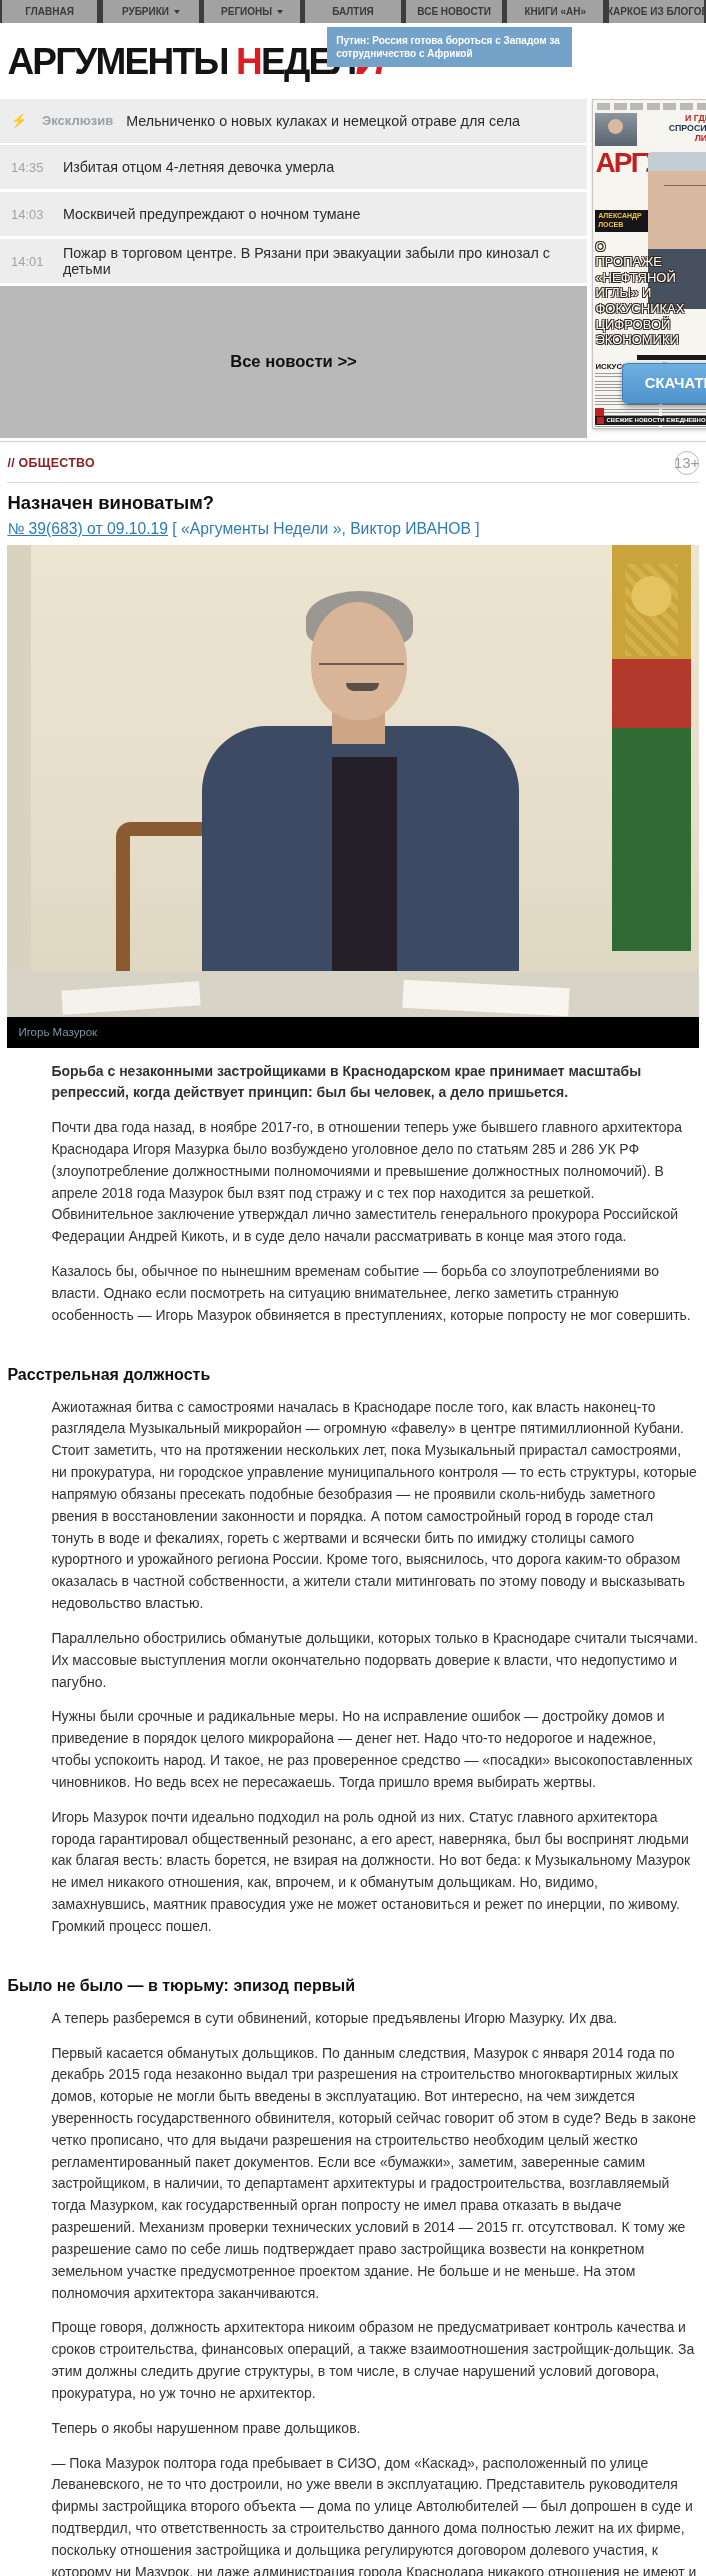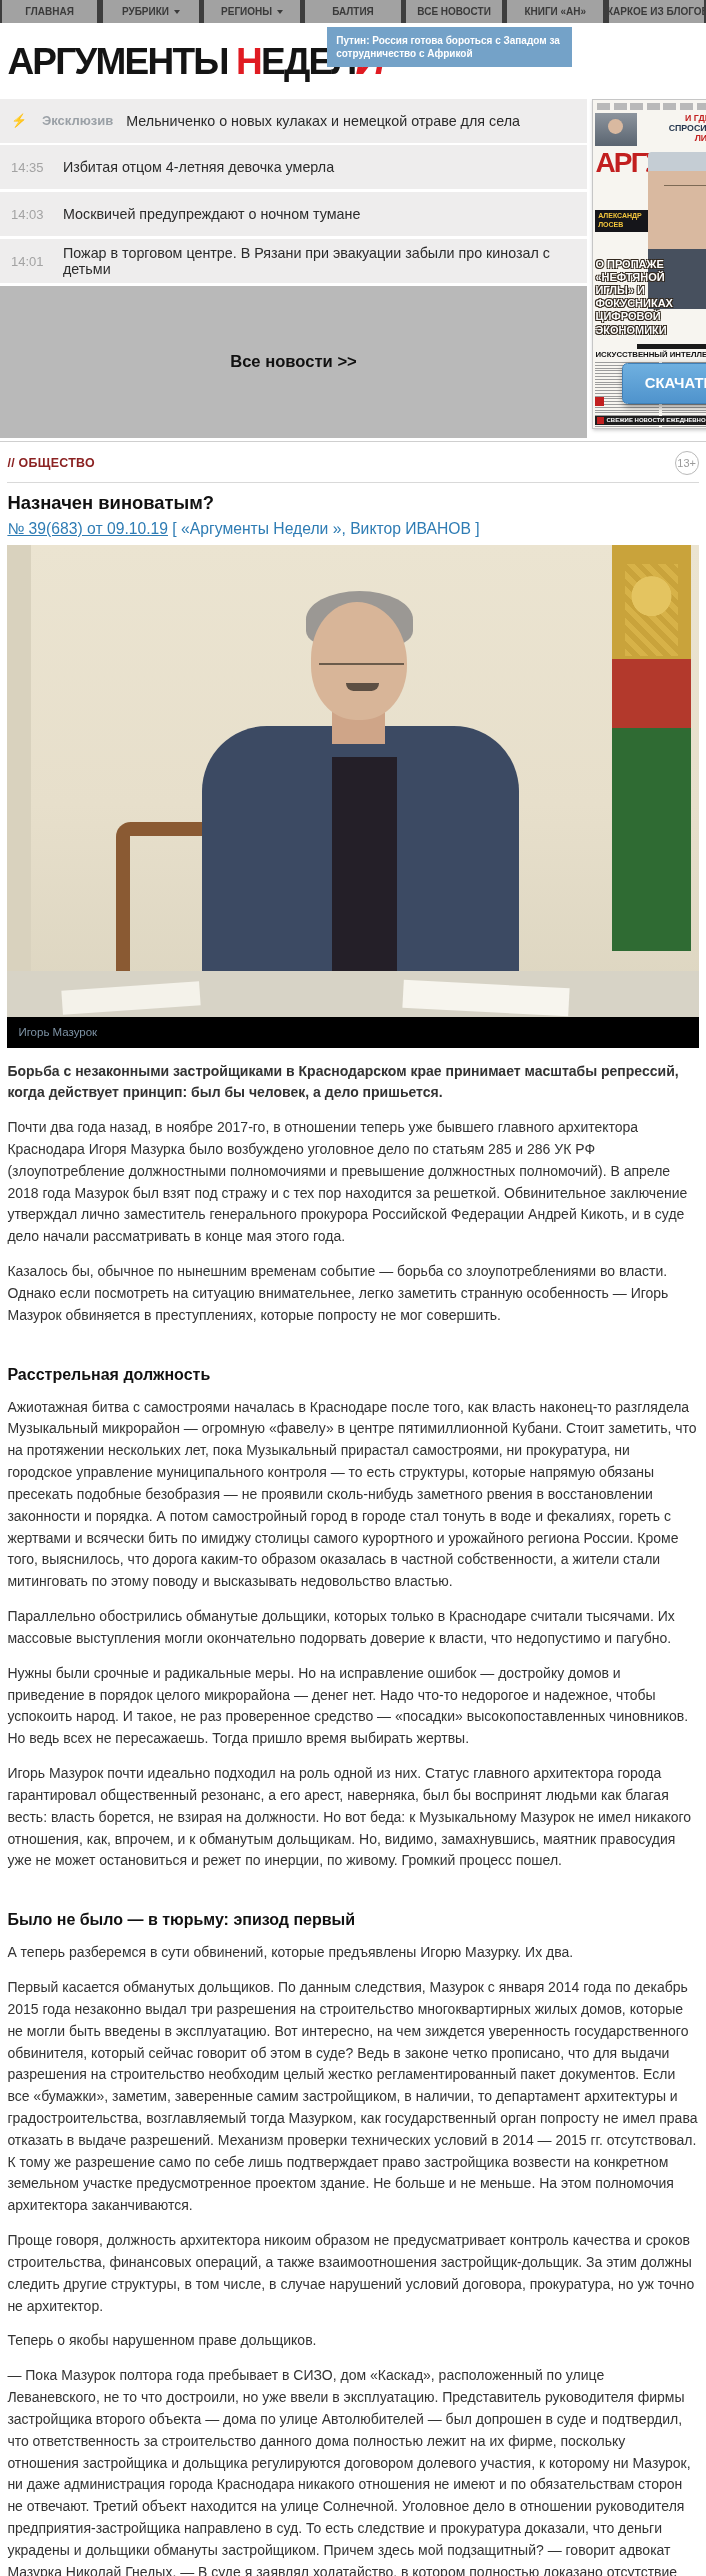--- a/index.html
+++ b/index.html
@@ -49,22 +49,22 @@
     white-space:nowrap; overflow:hidden; }
   .cv-headline .dk { color:#24364d; }
   .cv-logo { color:#c21f1f; font-weight:800; font-size:28px; letter-spacing:-1.8px; margin-top:1.8px;
     white-space:nowrap; overflow:hidden; }
   .cv-face { position:absolute; right:0; top:52px; width:81px; height:157px;
     background:linear-gradient(180deg,#c5cdd4 0 12%, #d9b9a0 12% 62%, #47505e 62% 100%); border-radius:3.7px 0 0 0; }
   .cv-face:before { content:""; position:absolute; left:16.6px; top:33px; width:48px; height:11px;
     border-top:1.8px solid #7d6a55; }
   .cv-badge { position:relative; z-index:2; margin-top:31px; width:53px; background:#15151a; color:#f2c53d;
     font-weight:700; font-size:7px; line-height:1.25; padding:1.8px 2.8px; }
-  .cv-title { position:relative; z-index:2; margin-top:26px; width:79px; color:#fff; font-weight:700;
-    font-size:11px; line-height:1.2; text-shadow:0.9px 0.9px 0 #32281e, -0.9px -0.9px 0 #32281e, 0.9px -0.9px 0 #32281e, -0.9px 0.9px 0 #32281e; }
+  .cv-title { position:relative; z-index:2; margin-top:7px; width:79px; color:#fff; font-weight:400;
+    font-size:13px; line-height:1.2; text-shadow:0.9px 0.9px 0 #32281e, -0.9px -0.9px 0 #32281e, 0.9px -0.9px 0 #32281e, -0.9px 0.9px 0 #32281e; }
   .cv-rule { height:4.6px; background:#1a1a1a; margin:7.4px 0 1.8px 42px; }
   .cv-art-head { font-weight:800; font-size:7.8px; color:#111; white-space:nowrap; overflow:hidden; }
   .cv-cols { display:flex; gap:3.7px; margin-top:2.8px; height:109px; }
   .fake-col { flex:1; background:repeating-linear-gradient(180deg,#9c9c9c 0 0.9px, transparent 0.9px 2.8px); position:relative; }
   .fake-col .cap { position:absolute; left:0; top:35px; width:8.3px; height:8.3px; background:#c21f1f; }
   .cv-strip { position:absolute; left:2.8px; right:2.8px; bottom:2.8px; height:9.2px; background:#1d1d1d;
     color:#fff; font-size:6px; font-weight:700; display:flex; align-items:center; gap:2.8px; padding:0 1.8px;
     white-space:nowrap; overflow:hidden; }
   .cv-strip .sq { width:6.5px; height:6.5px; background:#c21f1f; flex:none; }
   .download-btn { position:absolute; left:35px; top:264px; width:115px; height:41px;
@@ -72,21 +72,21 @@
     color:#fff; font-weight:700; font-size:14.8px; display:flex; align-items:center; justify-content:center;
     box-shadow:1.8px 2.8px 6.5px rgba(0,0,0,.4); cursor:pointer; z-index:5; }
 
   
   .divider { border-top:0.9px solid #cfcfcf; margin-top:3.7px; }
   .article { padding:0 7.4px; }
   .section-row { display:flex; align-items:center; justify-content:space-between; padding:8.3px 0 7.4px 0;
     border-bottom:0.9px solid #d9d9d9; }
   .section-label { color:#8b2222; font-weight:700; font-size:12.4px; letter-spacing:0.3px; cursor:pointer; }
   .age-badge { width:24px; height:24px; border:0.9px solid #b9b9b9; border-radius:50%; color:#9a9a9a;
-    font-size:11px; display:flex; align-items:center; justify-content:center;text-align:center; }
+    font-size:15px; display:flex; align-items:center; justify-content:center;text-align:center; }
   .art-title { font-size:18.4px; font-weight:700; color:#111; margin-top:9.2px; }
   .art-meta { margin-top:5.5px; color:#2e7cb4; font-size:15.7px; }
   .art-meta .iss { text-decoration:underline; cursor:pointer; }
 
   
   .photo { position:relative; height:472px; margin-top:7.4px; overflow:hidden;
     background:linear-gradient(180deg,#ebe4d1 0%, #e7dfcb 55%, #dcd5c0 100%); }
   .ph-edge { position:absolute; left:0; top:0; width:24px; height:100%; background:#d9d2be; }
   .ph-flag { position:absolute; right:7.4px; top:0; width:79px; height:406px;
     background:linear-gradient(180deg,#c9a33b 0 28%, #b3392c 28% 45%, #2f6b33 45% 100%); }
@@ -107,21 +107,21 @@
     border-bottom:2.8px solid #6b5b4b; }
   .ph-mustache { position:absolute; left:339px; top:138px; width:33px; height:8.3px; background:#5d4f43;
     border-radius:0 0 7.4px 7.4px; }
   .ph-desk { position:absolute; left:0; bottom:0; width:100%; height:46px; background:#d7d3c6; }
   .ph-paper1 { position:absolute; left:55px; bottom:7.4px; width:138px; height:24px; background:#f4f2ea; transform:rotate(-4deg); }
   .ph-paper2 { position:absolute; left:396px; bottom:5.5px; width:166px; height:28px; background:#f7f5ee; transform:rotate(3deg); }
 
   .photo-caption { background:#000000; color:#7e93a5; font-size:11.5px; padding:9.2px 11px; }
 
   .lead { font-weight:700; color:#222; font-size:14.3px; line-height:1.55; margin-top:13px; }
-  .body-text p { color:#333; font-size:14px; line-height:1.56; margin-top:13px; }
+  .body-text p { color:#333; font-size:14px; line-height:1.56; margin-top:13px;margin-left:44px; }
   .body-text h2 { color:#111; font-size:16px; font-weight:700; margin-top:39px; }
 </style>
 </head>
 <body>
 
 <div class="page">
 
   <div class="topnav" id="topnav">
       <div class="nav-item">
         <span>ГЛАВНАЯ</span>

